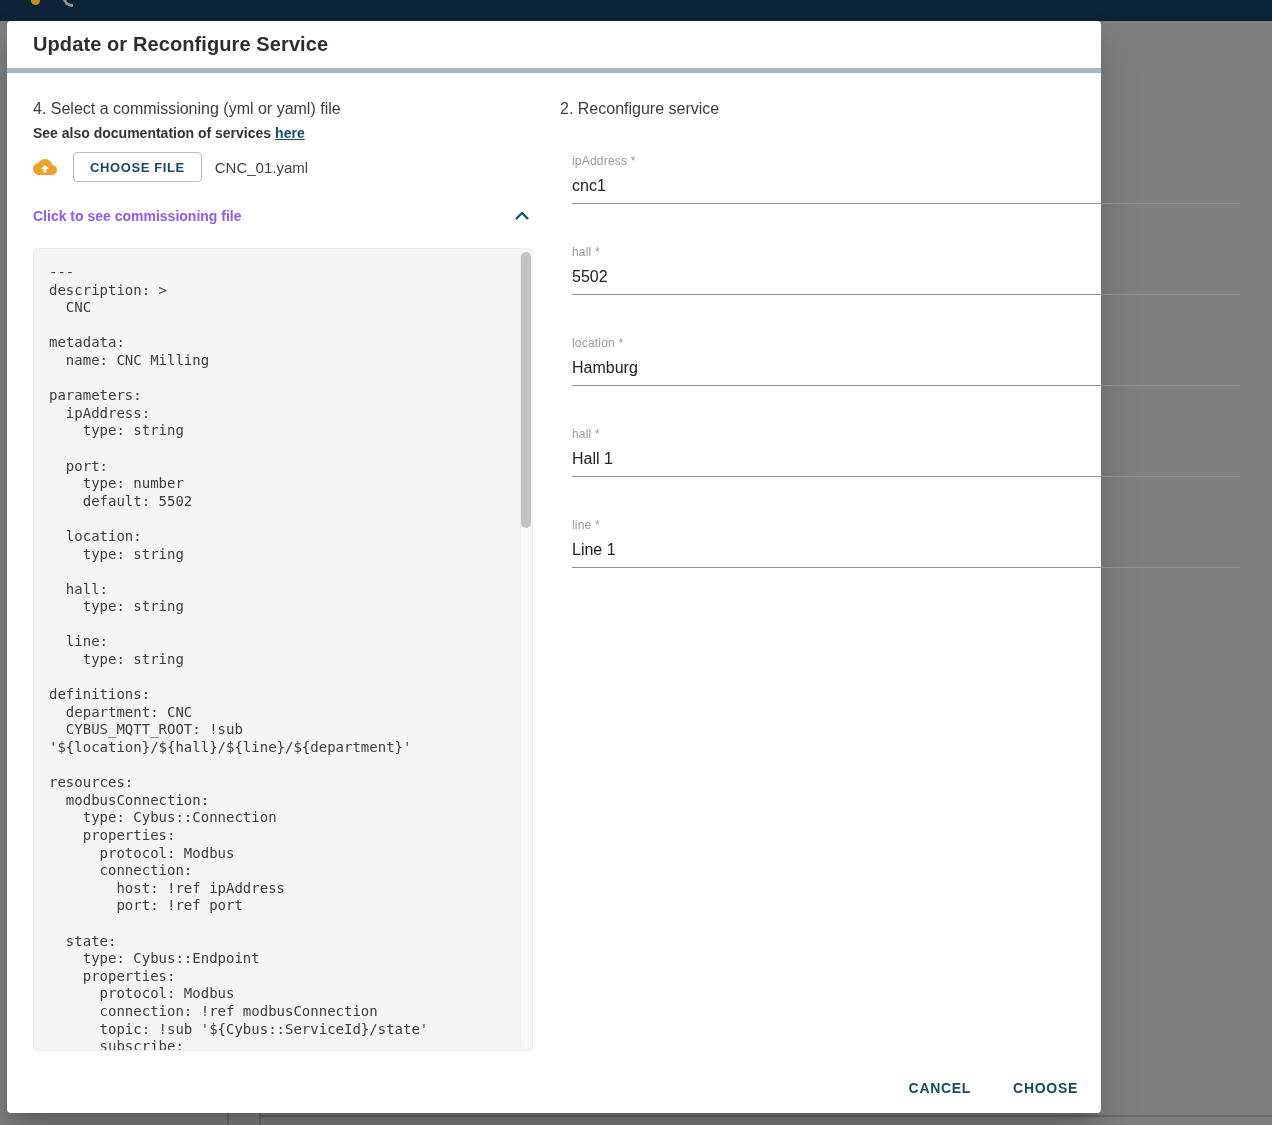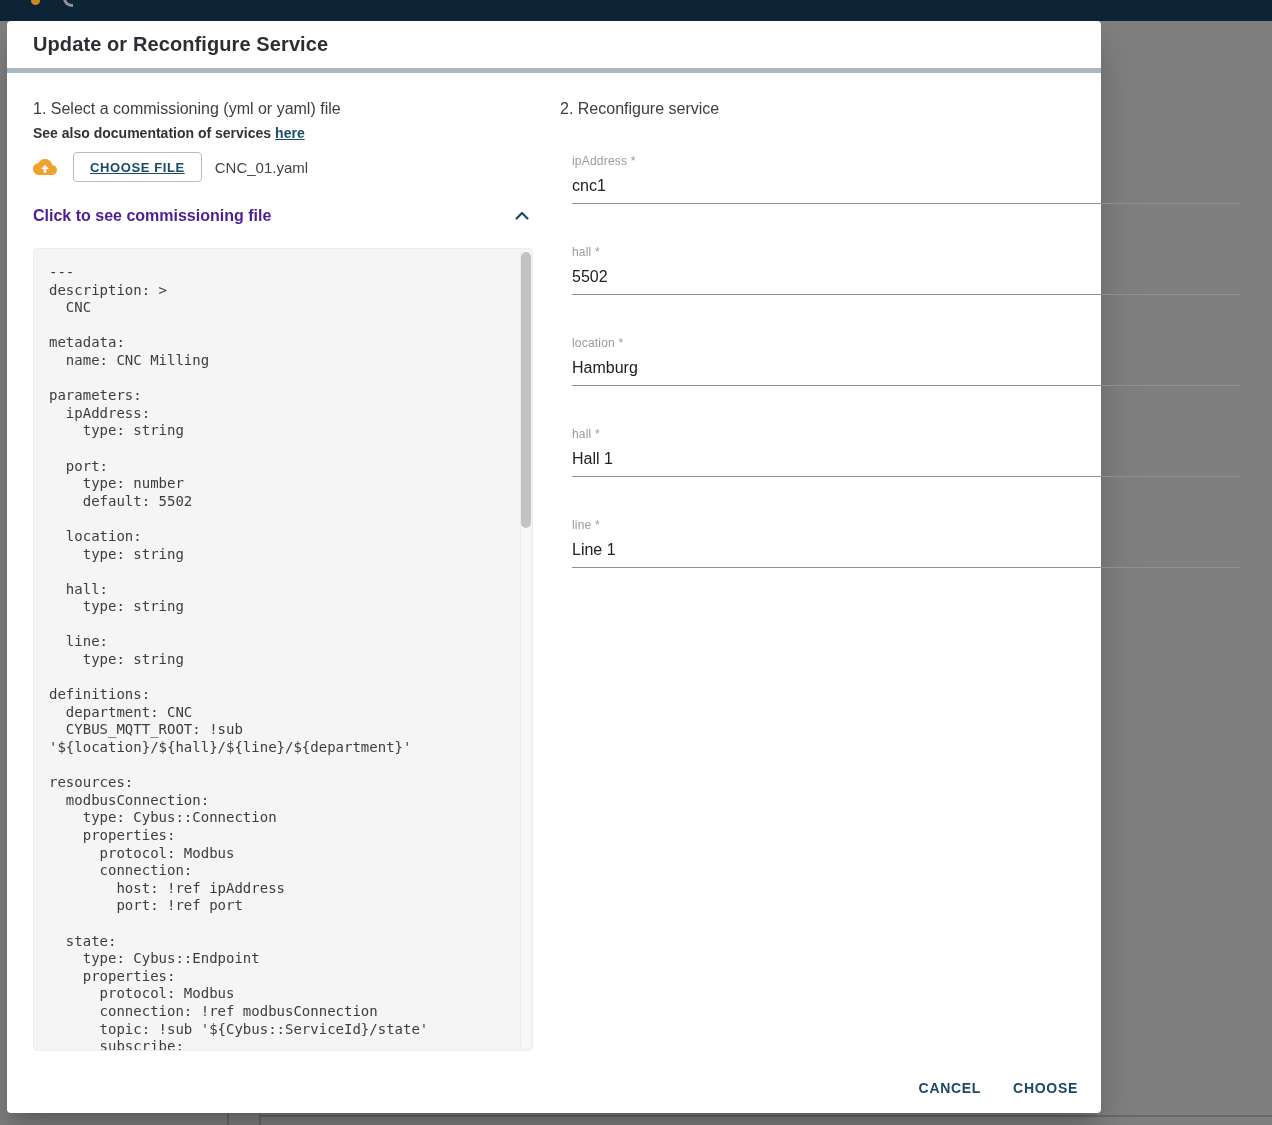--- a/index.html
+++ b/index.html
@@ -49,29 +49,29 @@
   .step-title { font-size:16px; line-height:22px; color:#3b3f42; font-weight:normal; }
   .doc-line { margin-top:4px; font-size:14px; line-height:19px; font-weight:bold; color:#333; }
   .doc-link { color:#174a66; text-decoration:underline; cursor:pointer; font-weight:bold; margin-left:4px; }
 
   .upload-row { margin-top:9px; height:30px; display:flex; align-items:center; }
   .cloud-icon { width:24px; height:24px; display:inline-flex; flex:0 0 auto; }
   .choose-file-btn {
     margin-left:16px; height:30px; padding:0 16px;
     background:#fff; border:1px solid #b7bcc1; border-radius:4px;
     font-family:inherit; font-size:13px; font-weight:bold; letter-spacing:.6px;
-    color:#174a66; cursor:pointer;text-decoration:underline;
+    color:#174a66; cursor:pointer;
   }
   .filename { margin-left:13px; font-size:15px; color:#3f4346;text-align:center; }
 
   .toggle-row {
     margin-top:24px; height:20px; display:flex; align-items:center;
     justify-content:space-between; cursor:pointer;
   }
-  .toggle-label { font-size:16px; font-weight:bold; color:#4c1d95; }
+  .toggle-label { font-size:14px; font-weight:bold; color:#8b5cf6; }
   .chev-icon { width:24px; height:24px; display:inline-flex; margin-right:-1px; }
 
   .codewrap {
     position:relative; margin-top:22px; width:500px; height:803px;
     background:#f5f5f5; border:1px solid #ededed; border-radius:4px;
     overflow:hidden;
   }
   .codewrap pre {
     font-family:"DejaVu Sans Mono","Liberation Mono",monospace;
     font-size:14px; line-height:17.6px; color:#3d3d3d;
@@ -93,21 +93,21 @@
   .field { display:block; border-bottom:1px solid #8f8f8f; margin-bottom:42px; }
   .f-label { display:block; font-size:12px; line-height:12px; color:#9a9a9a; letter-spacing:.2px; }
   .f-input {
     display:block; width:100%; border:none; outline:none; background:transparent;
     font-family:inherit; font-size:16px; line-height:20px; color:#212121;
     margin-top:9px; padding:0 0 7px 0;
   }
 
   
   .modal-actions {
-    position:absolute; right:14px; bottom:9px; display:flex; gap:14px;
+    position:absolute; right:14px; bottom:9px; display:flex; gap:24px;
   }
   .text-btn {
     background:transparent; border:none; cursor:pointer;
     font-family:inherit; font-size:14px; font-weight:bold; letter-spacing:.7px;
     color:#174a66; padding:8px 9px; border-radius:4px;
   }
 </style>
 </head>
 <body>
 
@@ -120,21 +120,21 @@
 <div class="bg-hline"></div>
 
 <div class="modal">
 
   <div class="modal-header">
     <div class="dialog-title">Update or Reconfigure Service</div>
   </div>
   <div class="modal-divider"></div>
 
   <div class="col-left">
-    <div class="step-title">1. Select a commissioning (yml or yaml) file</div>
+    <div class="step-title">4. Select a commissioning (yml or yaml) file</div>
 
     <div class="doc-line"><span>See also documentation of services</span><a class="doc-link">here</a></div>
 
     <div class="upload-row">
       <span class="cloud-icon">
         <svg viewBox="0 0 24 24" width="24" height="24">
           <path fill="#f0a22e" d="M19.35 10.04C18.67 6.59 15.64 4 12 4 9.11 4 6.6 5.64 5.35 8.04 2.34 8.36 0 10.91 0 14c0 3.31 2.69 6 6 6h13c2.76 0 5-2.24 5-5 0-2.64-2.05-4.78-4.65-4.96z"></path>
           <path fill="#ffffff" d="M12 10l-4 4h2.6v3.4h2.8V14H16z"></path>
         </svg>
       </span>

